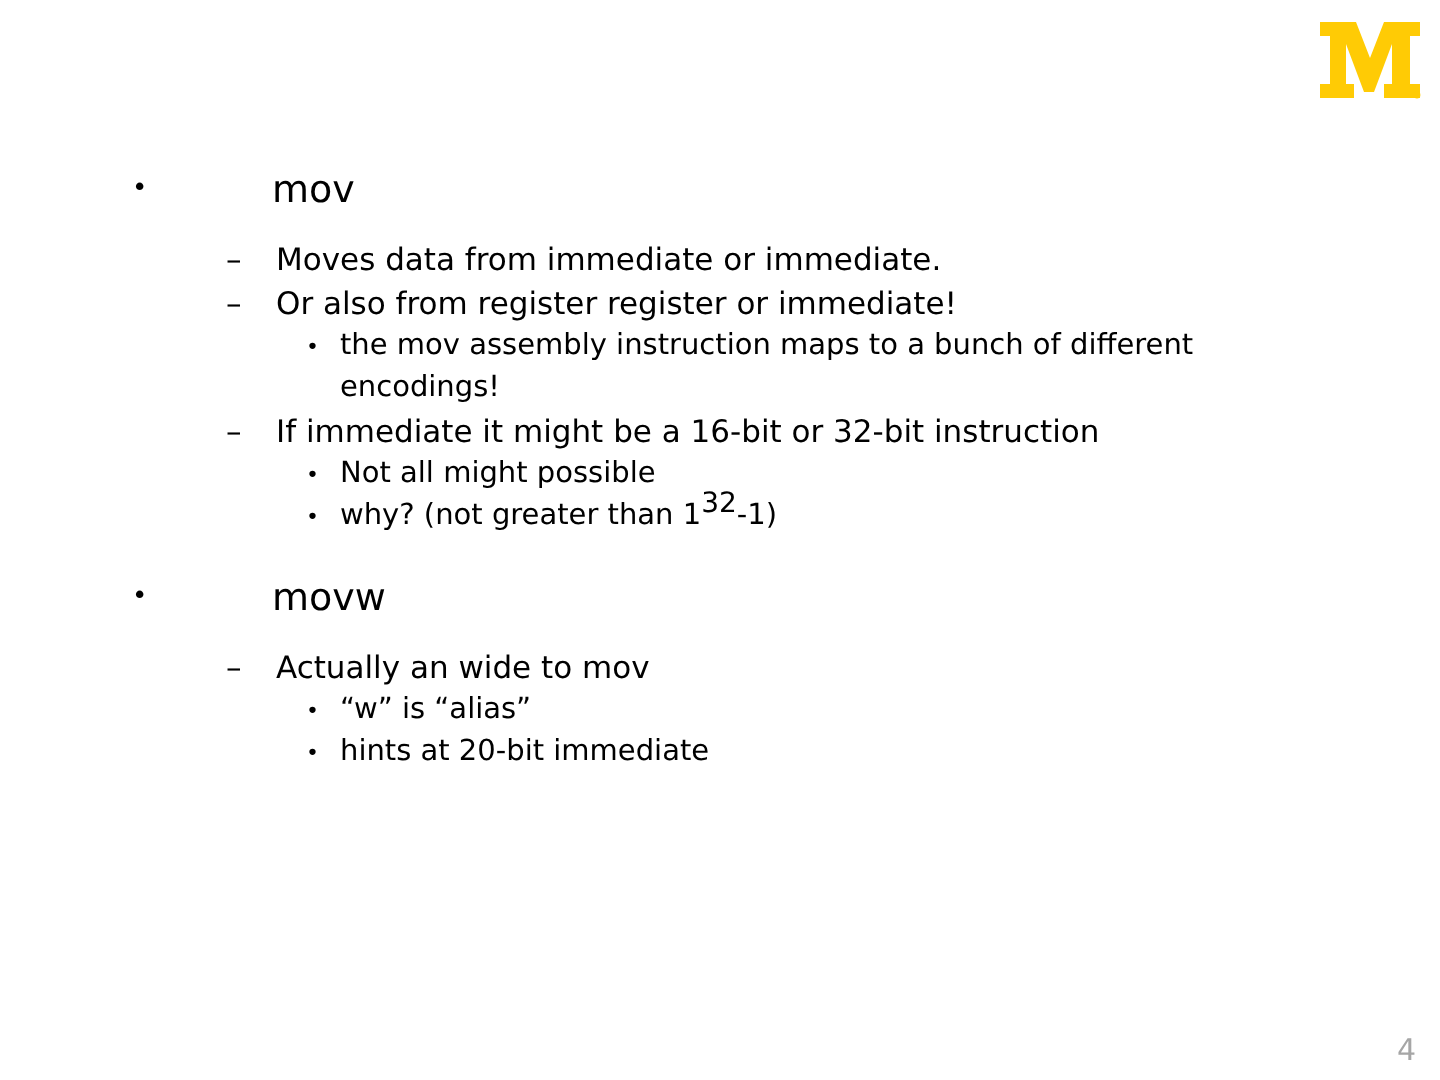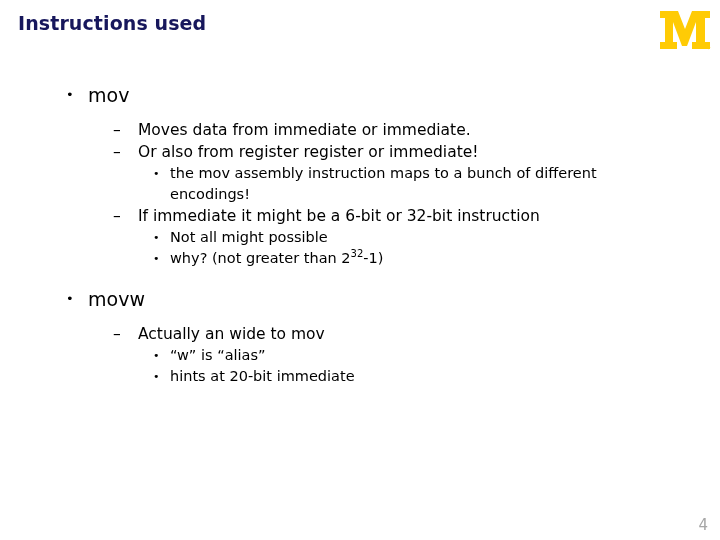--- a/index.html
+++ b/index.html
@@ -81,21 +81,21 @@
     font-size: 19px;
     line-height: 30px;
     min-height: 30px;
   }
   .lvl1 .bullet {
     left: -22px;
     top: 0;
     font-size: 13px;
     line-height: 30px;
   }
-  .lvl1 .txt { padding-left: 0; }
+  .lvl1 .txt { padding-left: 0; margin-left: 48px; }
 
   
   .lvl2 {
     margin-left: 138px;
     font-size: 15.5px;
     line-height: 22px;
     min-height: 22px;
   }
   .lvl2 .bullet {
     left: -25px;
@@ -113,21 +113,21 @@
     max-width: 452px;
   }
   .lvl3 .bullet {
     left: -17px;
     top: 0;
     font-size: 11px;
     line-height: 21px;
   }
 
   .sup {
-    font-size: 10px;
+    font-size: 14px;
     vertical-align: super;
     line-height: 0;
   }
 
   .gap-sm { height: 9px; }
   .gap-md { height: 15px; }
 
   
   .page-number {
     position: absolute;
@@ -137,21 +137,20 @@
     font-size: 15px;
     color: #a6a6a6;
     text-align: right;
   }
 </style>
 </head>
 <body>
 
 <div class="slide">
 
-  <div class="slide-title">Instructions used</div>
 
   <div class="logo">
     <svg width="54" height="44" viewBox="0 0 54 44" aria-hidden="true">
       <path d="M2 3 H20 L27 21 L34 3 H52 V10 H47 V34 H52 V41 H34 V34 H38 V14 L29 38 H24 L15 14 V34 H19 V41 H2 V34 H7 V10 H2 Z" fill="#ffcb05"></path>
       <circle cx="50.5" cy="39.5" r="1.7" fill="#ffcb05"></circle>
     </svg>
   </div>
 
   <div class="body-outline">
 
@@ -172,31 +171,31 @@
       <span class="txt">Or also from register register or immediate!</span>
     </div>
 
     <div class="line lvl3">
       <span class="bullet">•</span>
       <span class="txt">the mov assembly instruction maps to a bunch of different encodings!</span>
     </div>
 
     <div class="line lvl2">
       <span class="bullet">–</span>
-      <span class="txt">If immediate it might be a 6-bit or 32-bit instruction</span>
+      <span class="txt">If immediate it might be a 16-bit or 32-bit instruction</span>
     </div>
 
     <div class="line lvl3">
       <span class="bullet">•</span>
       <span class="txt">Not all might possible</span>
     </div>
 
     <div class="line lvl3">
       <span class="bullet">•</span>
-      <span class="txt"><span>why? (not greater than 2</span><span class="sup">32</span><span>-1)</span></span>
+      <span class="txt"><span>why? (not greater than 1</span><span class="sup">32</span><span>-1)</span></span>
     </div>
 
     <div class="gap-md"></div>
 
     <div class="line lvl1">
       <span class="bullet">•</span>
       <span class="txt">movw</span>
     </div>
 
     <div class="gap-sm"></div>

